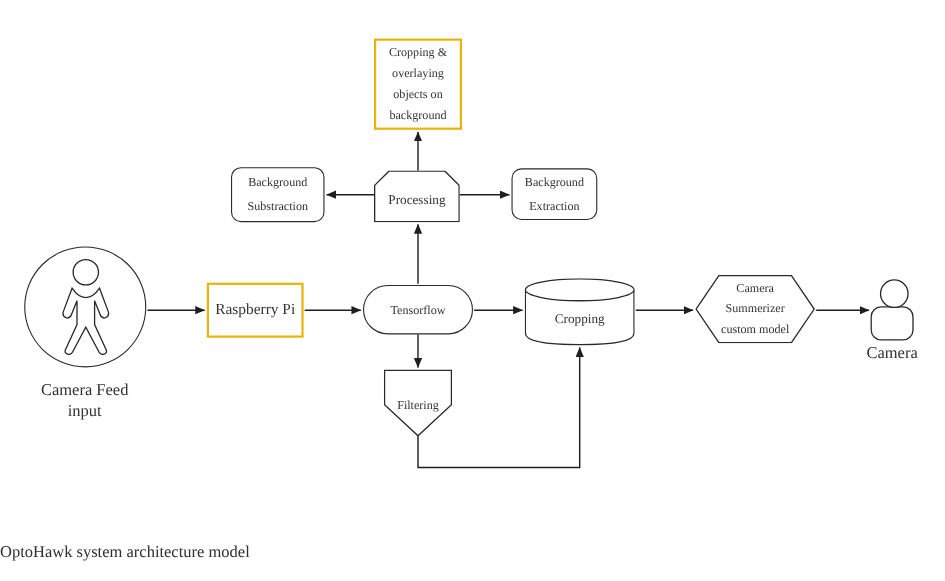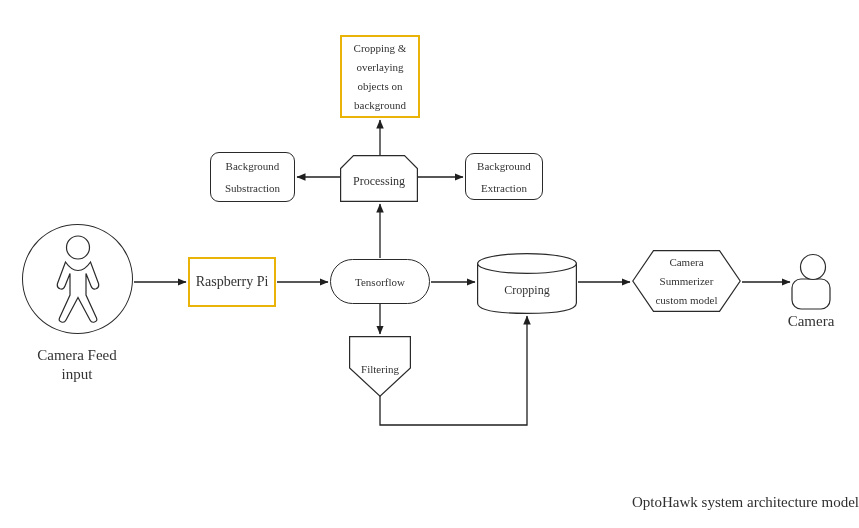--- a/index.html
+++ b/index.html
@@ -21,21 +21,21 @@
   .rect{border:2px solid #eab308;}
   .round{border:1px solid #2a2a2a;border-radius:9px;}
   .stadium{border:1px solid #2a2a2a;border-radius:23px;}
   .circle{border:1px solid #2a2a2a;border-radius:50%;}
   .svgnode{background:transparent;}
   .svgnode svg{position:absolute;left:0;top:0;}
   .svgnode .label{position:relative;}
   .caption{position:absolute;text-align:center;}
   .shape{fill:#ffffff;stroke:#2a2a2a;stroke-width:1.2;}
   .wire{stroke:#1f1f1f;stroke-width:1.3;fill:none;}
-  .title{position:absolute;left:0;top:494px;width:859px;text-align:right;font-size:15px;color:#2f2f2f;}
+  .title{position:absolute;left:0;top:494px;width:859px;text-align:left;font-size:15px;color:#2f2f2f;}
 </style>
 </head>
 <body>
 
 <div class="canvas">
 
   <svg class="edges" width="859" height="528" viewBox="0 0 859 528">
     <defs>
       <marker id="arw" markerWidth="10" markerHeight="9" refX="8.5" refY="3.75" orient="auto" markerUnits="userSpaceOnUse">
         <path d="M0,0 L9,3.75 L0,7.5 Z" fill="#1f1f1f"></path>

